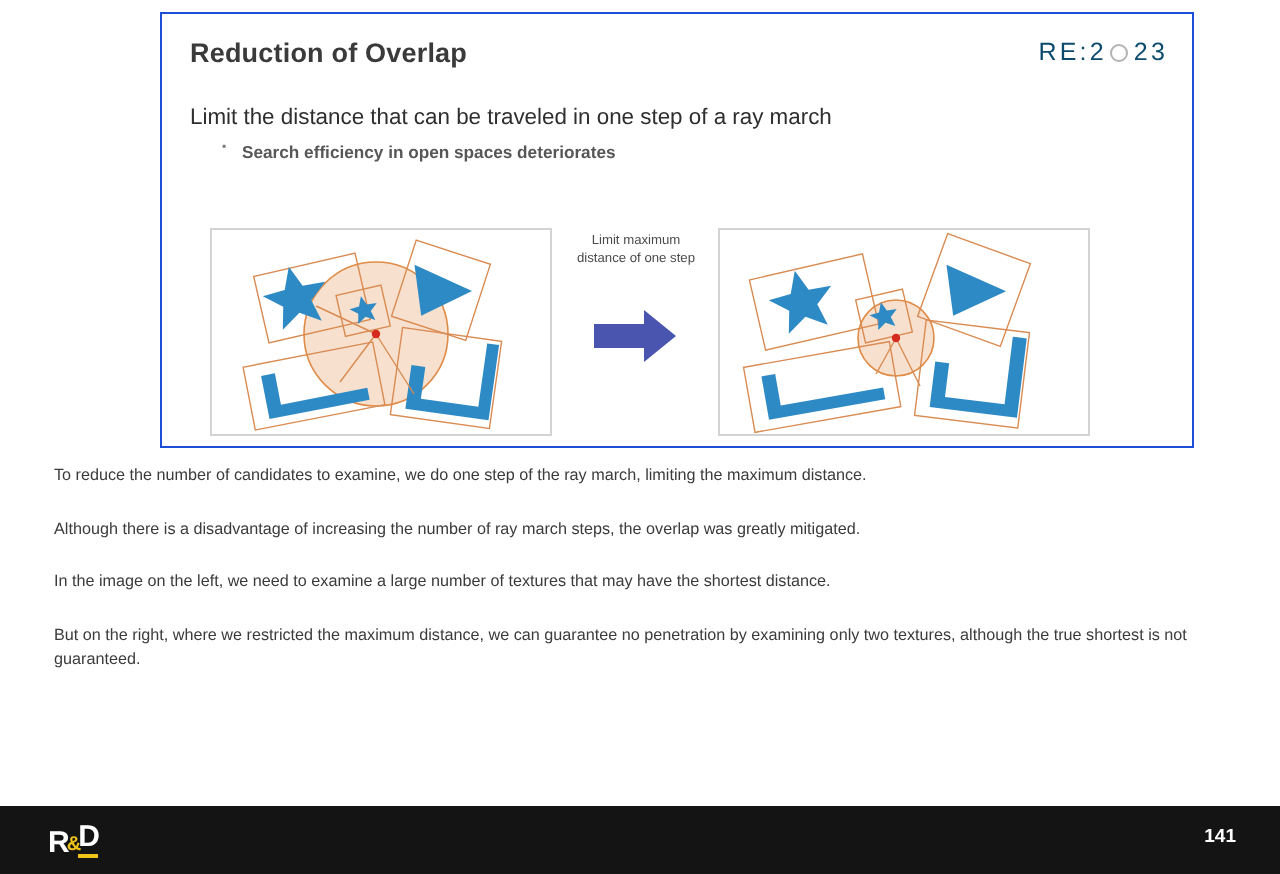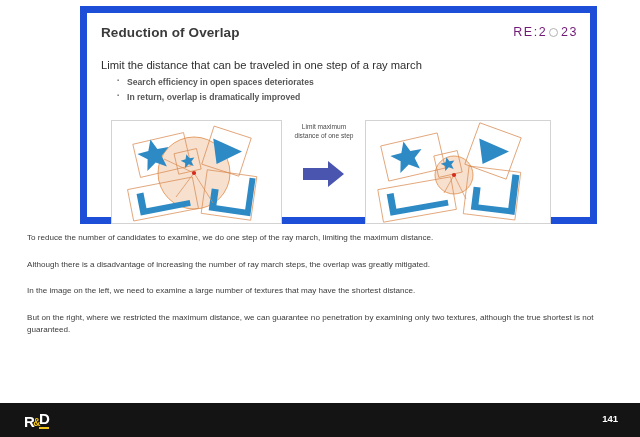--- a/index.html
+++ b/index.html
@@ -16,40 +16,40 @@
   }
 
   
   .slide-card {
     position: absolute;
     left: 80px;
     top: 6px;
     width: 517px;
     height: 218px;
     background: #ffffff;
-    border: 7px solid #1d4ed8;
+    border: 1px solid #1d4ed8;
     box-sizing: border-box;
   }
 
   .slide-title {
     position: absolute;
     left: 14px;
     top: 12px;
     font-size: 13.5px;
     font-weight: bold;
     color: #3a3a3a;
     letter-spacing: 0.1px;
   }
 
   .re-logo {
     position: absolute;
     right: 12px;
     top: 12px;
     font-size: 12.5px;
-    color: #701a75;
+    color: #0c4a6e;
     letter-spacing: 1.6px;
     display: flex;
     align-items: center;
     gap: 1px;
   }
   .re-logo .ring {
     display: inline-block;
     width: 7px;
     height: 7px;
     border: 1.4px solid #b2b2b2;
@@ -196,21 +196,20 @@
   <div class="re-logo">
     <span>RE:2</span>
     <span class="ring"></span>
     <span>23</span>
   </div>
 
   <div class="slide-heading">Limit the distance that can be traveled in one step of a ray march</div>
 
   <ul class="bullets">
     <li>Search efficiency in open spaces deteriorates</li>
-    <li>In return, overlap is dramatically improved</li>
   </ul>
 
   <div class="panel panel-left">
     <svg width="171" height="104" viewBox="0 0 171 104">
 
       <circle cx="82" cy="52" r="36" fill="#f7e0ce" stroke="#e08b46" stroke-width="0.8"></circle>
 
       <rect x="24" y="17" width="52" height="34" fill="none" stroke="#d98b52" stroke-width="0.7" transform="rotate(-13 50 34)"></rect>
 
       <rect x="64" y="30" width="23" height="21" fill="none" stroke="#d98b52" stroke-width="0.7" transform="rotate(-13 75 40)"></rect>

